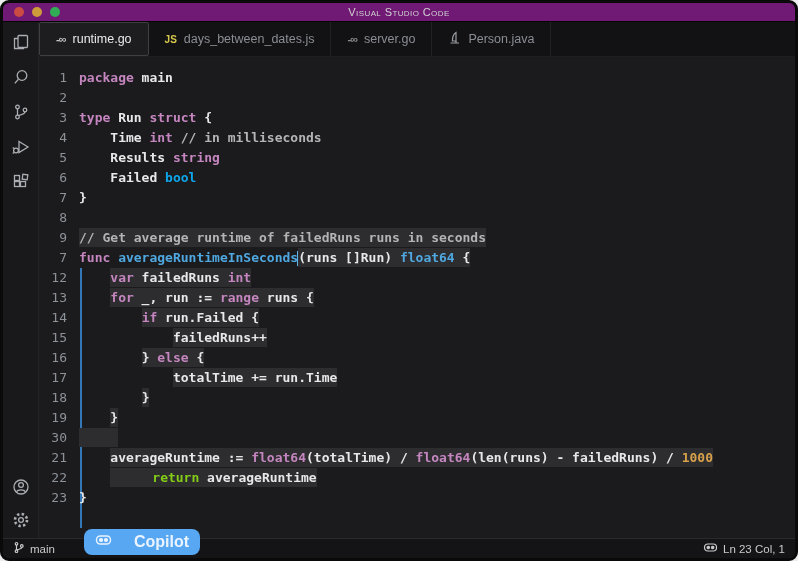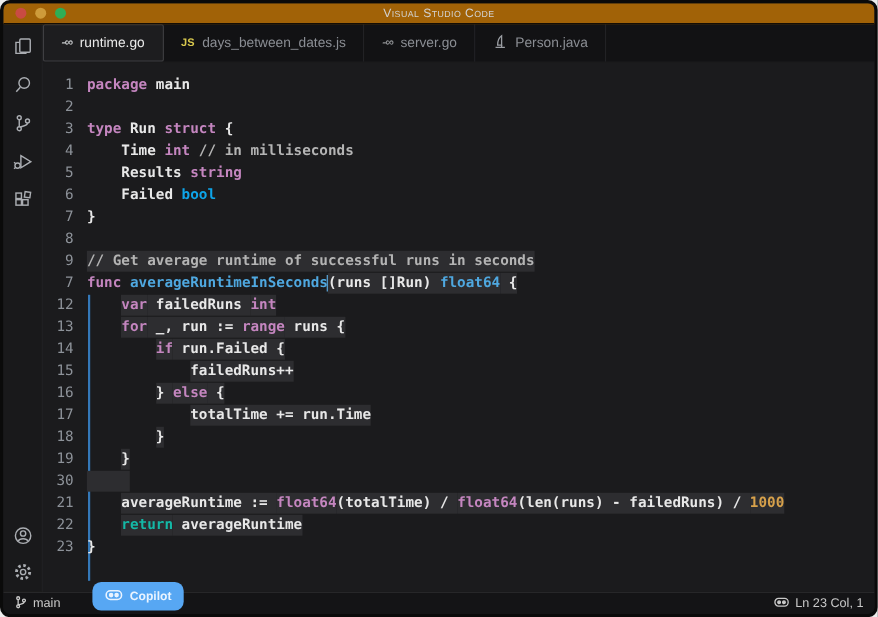--- a/index.html
+++ b/index.html
@@ -3,21 +3,21 @@
 <meta charset="utf-8">
 <style>
   * { margin:0; padding:0; box-sizing:border-box; }
   body { background:#ededed; font-family:"Liberation Sans", sans-serif; }
   .window{
     position:relative; width:798px; height:561px; margin:0 auto;
     background:#1b1b1d; border:3px solid #0a0a0a; border-radius:9px;
     overflow:hidden; display:flex; flex-direction:column;
   }
   
-  .titlebar{ height:19px; flex:none; background:#a16207; border-bottom:1px solid #050505;
+  .titlebar{ height:19px; flex:none; background:#701a75; border-bottom:1px solid #050505;
     display:flex; align-items:center; justify-content:center; position:relative; }
   .traffic{ position:absolute; left:11px; top:0; height:100%; display:flex; align-items:center; gap:8px; }
   .tl{ width:10px; height:10px; border-radius:50%; display:inline-block; }
   .title{ color:#d2d2d2; font-size:11px; font-variant:small-caps; letter-spacing:.4px; }
   
   .body-row{ flex:1; display:flex; min-height:0; }
   .activitybar{ width:36px; flex:none; background:#19191b; border-right:1px solid #232325;
     display:flex; flex-direction:column; align-items:center; padding:8px 0 6px; }
   .ab-top{ display:flex; flex-direction:column; gap:11px; align-items:center; }
   .ab-bottom{ margin-top:auto; display:flex; flex-direction:column; gap:9px; align-items:center; }
@@ -45,22 +45,22 @@
   .hl{ background:#2d2d30; padding:2px 0; }
   .caret{ display:inline-block; width:2px; height:15px; background:#5fb2ea; vertical-align:middle; margin:0 -1px; }
   
   .statusbar{ height:20px; flex:none; background:#141416; border-top:1px solid #2a2a2c;
     display:flex; align-items:center; justify-content:space-between; padding:0 10px;
     color:#c9c9c9; font-size:11.5px; }
   .sb-item{ display:flex; align-items:center; gap:5px; cursor:pointer; }
   .sb-item svg{ stroke:#c9c9c9; fill:none; stroke-width:1.2; }
   
   .copilot-badge{ position:absolute; left:81px; bottom:3px; height:26px; z-index:5;
-    display:flex; align-items:center; gap:6px; padding:0 11px; border-radius:8px;
-    font-size:11px; font-weight:bold; cursor:pointer; }
+    display:flex; align-items:center; gap:22px; padding:0 11px; border-radius:8px;
+    font-size:16px; font-weight:bold; cursor:pointer; }
   .copilot-badge svg{ stroke:#eaf4ff; fill:none; stroke-width:1.4; }
 </style>
 </head>
 <body>
 
 <div class="window">
 
   <div class="titlebar">
     <div class="traffic">
       <span class="tl" id="tl-close" style="background: rgb(201, 75, 67);"></span>
@@ -183,21 +183,21 @@
             <div class="code-line">
               <span class="ln">7</span>
               <span class="lc"><span style="color: rgb(232, 232, 232);">}</span></span>
             </div>
             <div class="code-line">
               <span class="ln">8</span>
               <span class="lc"></span>
             </div>
             <div class="code-line">
               <span class="ln">9</span>
-              <span class="lc"><span class="hl" style="color: rgb(180, 180, 180);">// Get average runtime of successful runs in seconds</span></span>
+              <span class="lc"><span class="hl" style="color: rgb(180, 180, 180);">// Get average runtime of failedRuns runs in seconds</span></span>
             </div>
             <div class="code-line">
               <span class="ln">7</span>
               <span class="lc"><span style="color: rgb(197, 134, 192);">func</span><span style="color: rgb(232, 232, 232);"> </span><span style="color: rgb(79, 168, 224);">averageRuntimeInSeconds</span><span class="caret"></span><span class="hl" style="color: rgb(232, 232, 232);">(runs []Run) </span><span class="hl" style="color: rgb(79, 168, 224);">float64</span><span class="hl" style="color: rgb(232, 232, 232);"> {</span></span>
             </div>
             <div class="code-line">
               <span class="ln">12</span>
               <span class="lc"><span style="color: rgb(232, 232, 232);">    </span><span class="hl" style="color: rgb(197, 134, 192);">var</span><span class="hl" style="color: rgb(232, 232, 232);"> failedRuns </span><span class="hl" style="color: rgb(197, 134, 192);">int</span></span>
             </div>
             <div class="code-line">
@@ -231,21 +231,21 @@
             <div class="code-line">
               <span class="ln">30</span>
               <span class="lc"><span class="hl" style="color: rgb(232, 232, 232);">     </span></span>
             </div>
             <div class="code-line">
               <span class="ln">21</span>
               <span class="lc"><span style="color: rgb(232, 232, 232);">    </span><span class="hl" style="color: rgb(232, 232, 232);">averageRuntime := </span><span class="hl" style="color: rgb(197, 134, 192);">float64</span><span class="hl" style="color: rgb(232, 232, 232);">(totalTime) / </span><span class="hl" style="color: rgb(197, 134, 192);">float64</span><span class="hl" style="color: rgb(232, 232, 232);">(len(runs) - failedRuns) / </span><span class="hl" style="color: rgb(215, 161, 75);">1000</span></span>
             </div>
             <div class="code-line">
               <span class="ln">22</span>
-              <span class="lc"><span style="color: rgb(232, 232, 232);">    </span><span class="hl" style="color: #14b8a6;">return</span><span class="hl" style="color: rgb(232, 232, 232);"> averageRuntime</span></span>
+              <span class="lc"><span style="color: rgb(232, 232, 232);">    </span><span class="hl" style="color: #84cc16; padding-left: 42px;">return</span><span class="hl" style="color: rgb(232, 232, 232);"> averageRuntime</span></span>
             </div>
             <div class="code-line">
               <span class="ln">23</span>
               <span class="lc"><span style="color: rgb(232, 232, 232);">}</span></span>
             </div>
           </div>
       </div>
     </div>
   </div>
 

